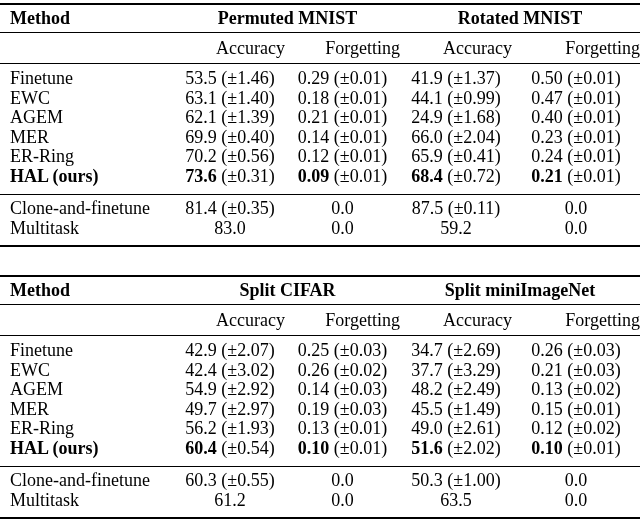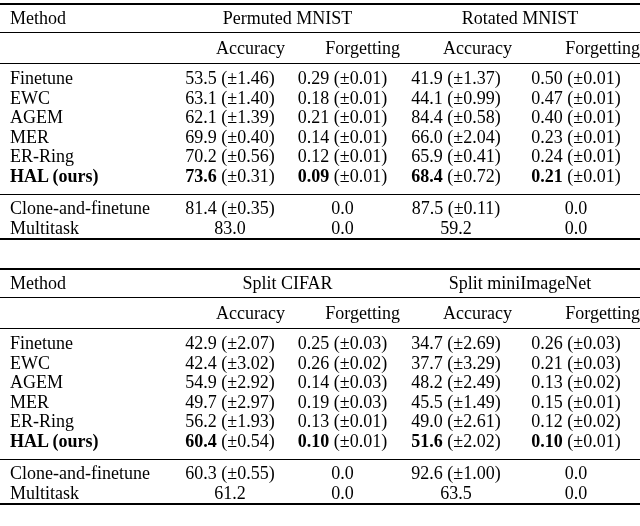--- a/index.html
+++ b/index.html
@@ -30,31 +30,31 @@
   thead tr.group-row th {
     height: 27px;
     border-bottom: 1.4px solid #000;
     vertical-align: middle;
   }
   thead tr.sub-row th {
     height: 30px;
     border-bottom: 1.8px solid #000;
     vertical-align: middle;
   }
-  th.method-h { text-align: left; padding-left: 10px; font-weight: normal; }
-  th.group-h  { text-align: center; font-weight: normal; }
+  th.method-h { text-align: left; padding-left: 10px; font-weight: bold; }
+  th.group-h  { text-align: center; font-weight: bold; }
   th.sub-h    { text-align: right; font-weight: normal; }
   td { height: 19.5px; line-height: 19.5px; vertical-align: middle; white-space: nowrap; }
   td.method-cell { text-align: left; padding-left: 10px; }
   td.val-cell    { text-align: center; }
   tbody.main-body tr:first-child td { padding-top: 5px; }
   tbody.main-body tr:last-child  td { padding-bottom: 8px; }
   tbody.baseline-body { border-top: 1.8px solid #000; border-radius: 16px; }
   tbody.baseline-body tr:first-child td { padding-top: 4px; }
-  tbody.baseline-body tr:last-child  td { }
+  tbody.baseline-body tr:last-child  td { padding-bottom: 7px; }
   tr.bold-row td.method-cell { font-weight: bold; }
   tr.bold-row span.val { font-weight: bold; }
   tr.bold-row span.pm  { font-weight: normal; }
 </style>
 </head>
 <body>
 
 <div class="page">
   <table class="results-table">
       <colgroup>
@@ -90,21 +90,21 @@
           <td class="method-cell">EWC</td>
           <td class="val-cell"><span class="val">63.1</span> <span class="pm">(±1.40)</span></td>
           <td class="val-cell"><span class="val">0.18</span> <span class="pm">(±0.01)</span></td>
           <td class="val-cell"><span class="val">44.1</span> <span class="pm">(±0.99)</span></td>
           <td class="val-cell"><span class="val">0.47</span> <span class="pm">(±0.01)</span></td>
         </tr>
         <tr class="">
           <td class="method-cell">AGEM</td>
           <td class="val-cell"><span class="val">62.1</span> <span class="pm">(±1.39)</span></td>
           <td class="val-cell"><span class="val">0.21</span> <span class="pm">(±0.01)</span></td>
-          <td class="val-cell"><span class="val">84.4</span> <span class="pm">(±0.58)</span></td>
+          <td class="val-cell"><span class="val">24.9</span> <span class="pm">(±1.68)</span></td>
           <td class="val-cell"><span class="val">0.40</span> <span class="pm">(±0.01)</span></td>
         </tr>
         <tr class="">
           <td class="method-cell">MER</td>
           <td class="val-cell"><span class="val">69.9</span> <span class="pm">(±0.40)</span></td>
           <td class="val-cell"><span class="val">0.14</span> <span class="pm">(±0.01)</span></td>
           <td class="val-cell"><span class="val">66.0</span> <span class="pm">(±2.04)</span></td>
           <td class="val-cell"><span class="val">0.23</span> <span class="pm">(±0.01)</span></td>
         </tr>
         <tr class="">
@@ -203,21 +203,21 @@
           <td class="val-cell"><span class="val">0.10</span> <span class="pm">(±0.01)</span></td>
           <td class="val-cell"><span class="val">51.6</span> <span class="pm">(±2.02)</span></td>
           <td class="val-cell"><span class="val">0.10</span> <span class="pm">(±0.01)</span></td>
         </tr>
       </tbody>
       <tbody class="baseline-body">
         <tr class="">
           <td class="method-cell">Clone-and-finetune</td>
           <td class="val-cell"><span class="val">60.3</span> <span class="pm">(±0.55)</span></td>
           <td class="val-cell"><span class="val">0.0</span></td>
-          <td class="val-cell"><span class="val">92.6</span> <span class="pm">(±1.00)</span></td>
+          <td class="val-cell"><span class="val">50.3</span> <span class="pm">(±1.00)</span></td>
           <td class="val-cell"><span class="val">0.0</span></td>
         </tr>
         <tr class="">
           <td class="method-cell">Multitask</td>
           <td class="val-cell"><span class="val">61.2</span></td>
           <td class="val-cell"><span class="val">0.0</span></td>
           <td class="val-cell"><span class="val">63.5</span></td>
           <td class="val-cell"><span class="val">0.0</span></td>
         </tr>
       </tbody>

